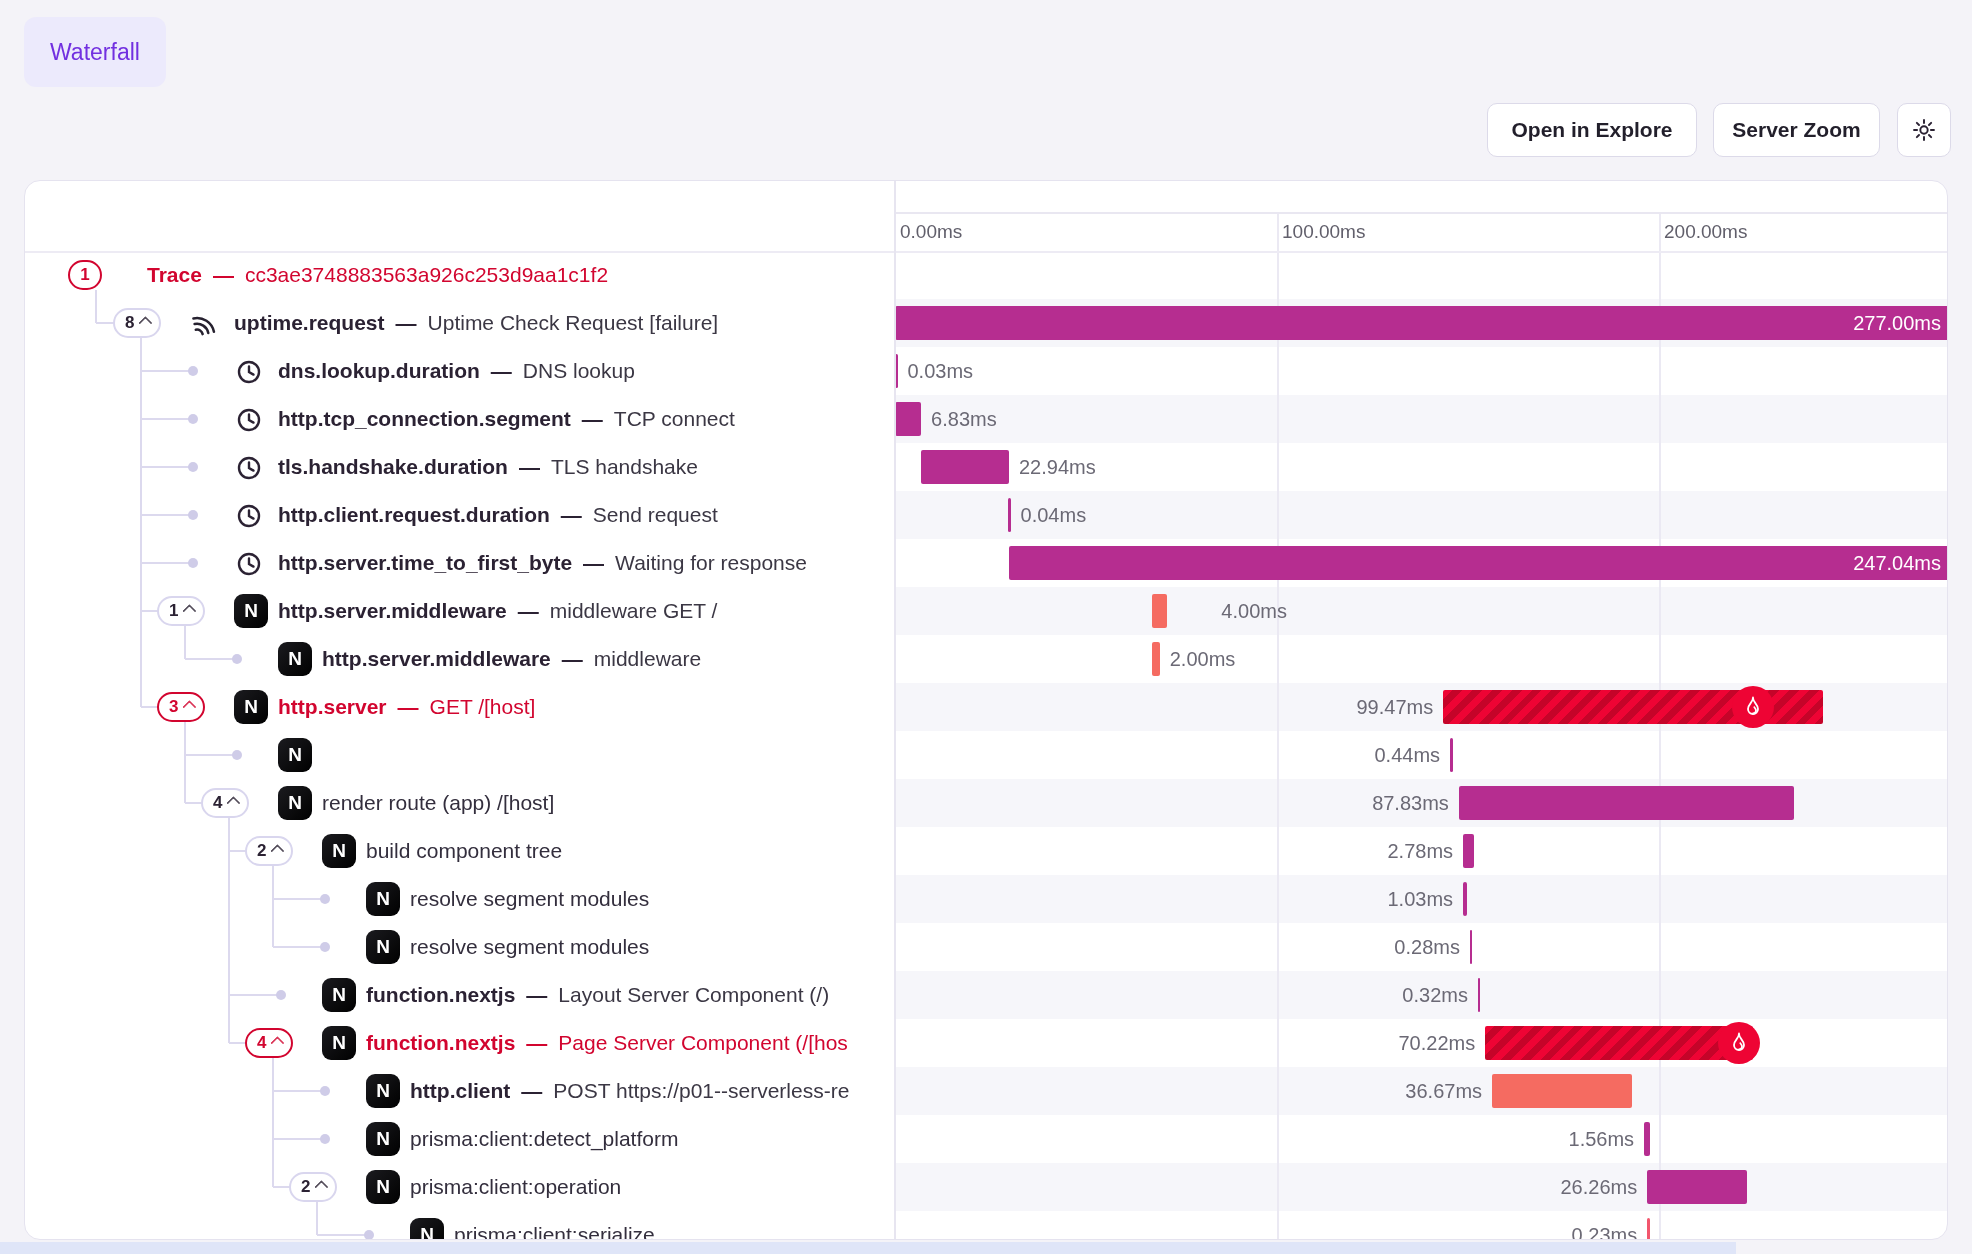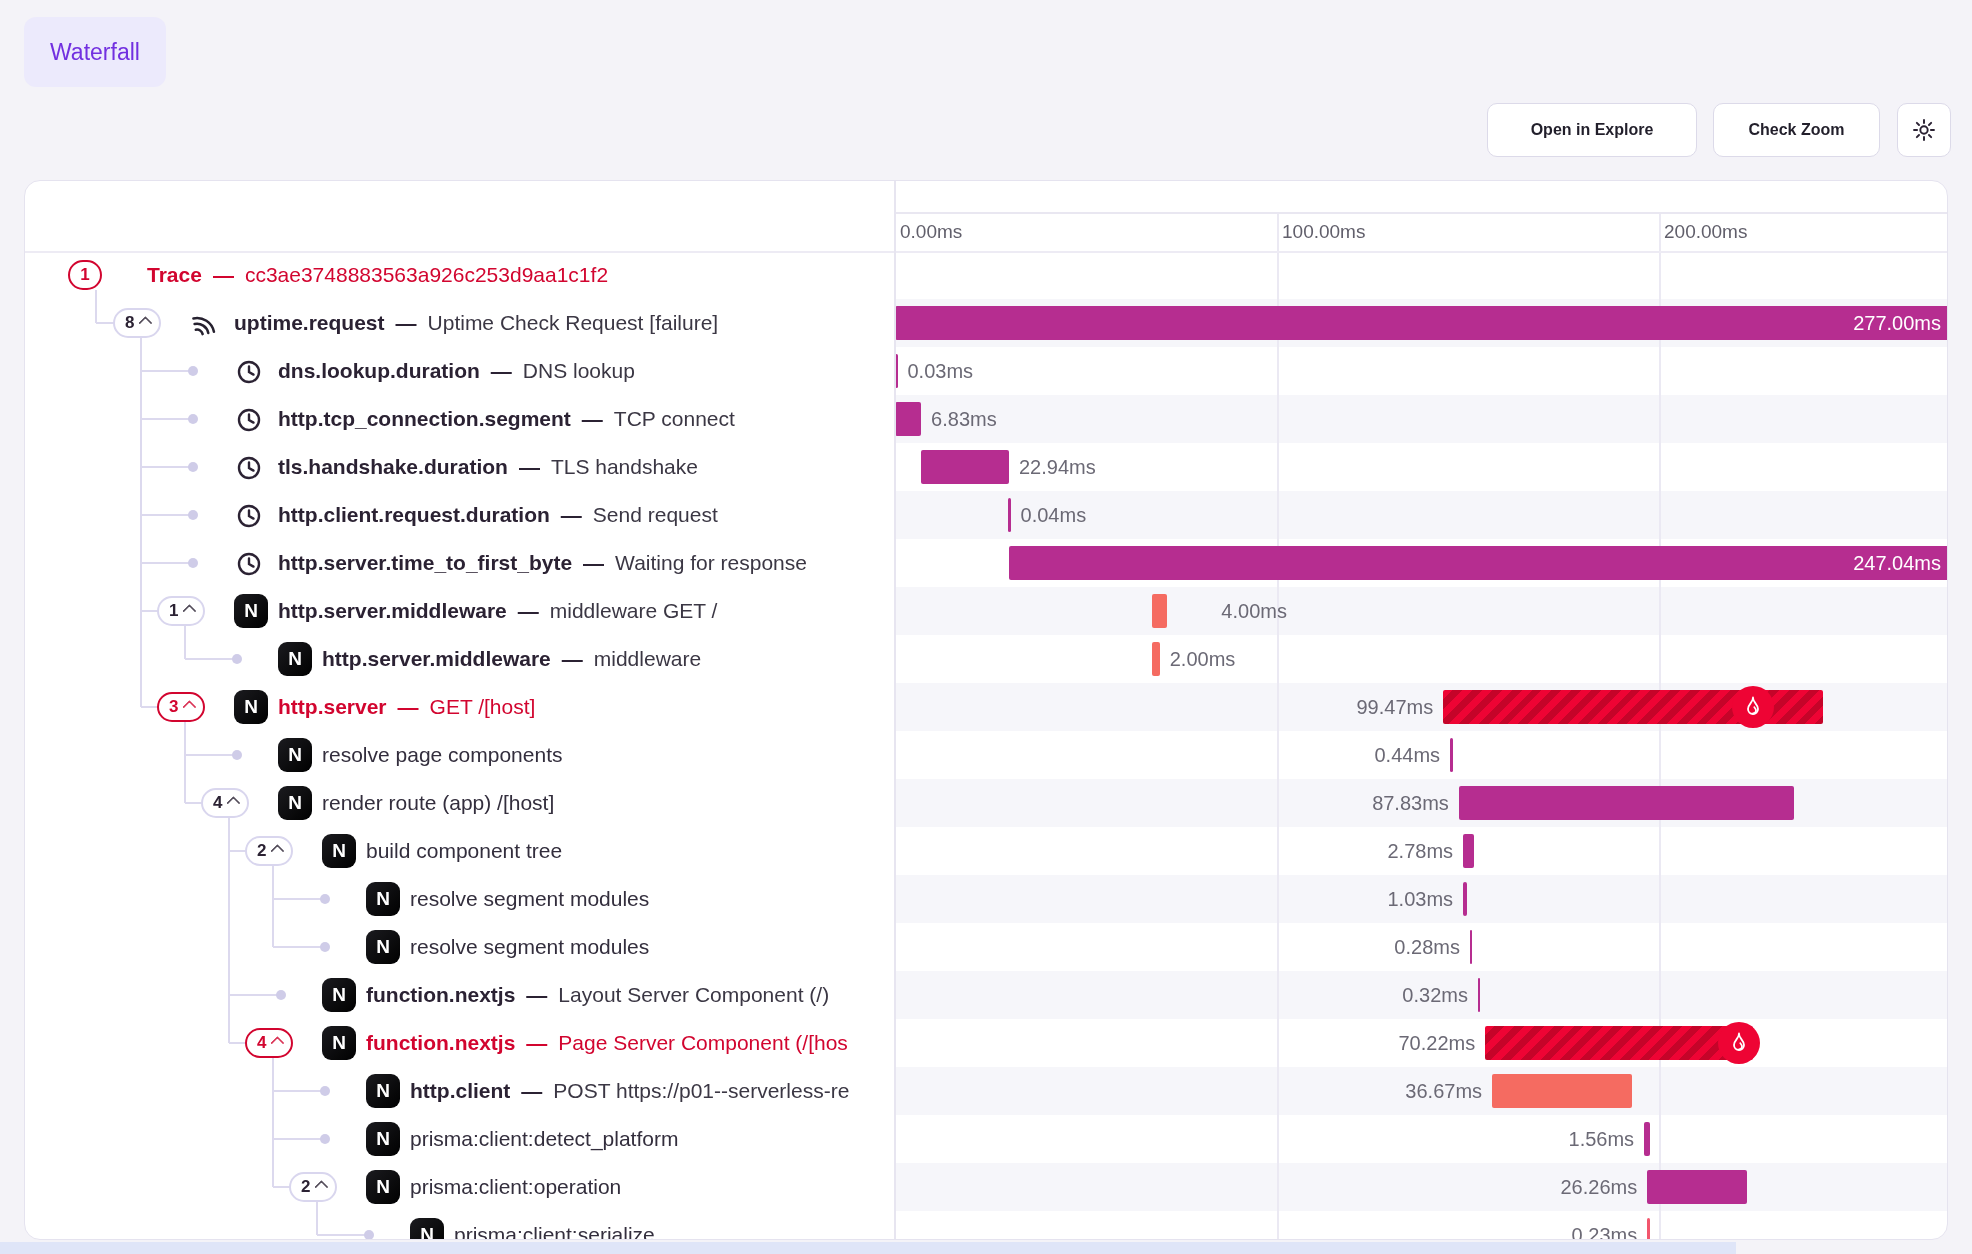--- a/index.html
+++ b/index.html
@@ -10,21 +10,21 @@
   .tab{position:absolute;left:24px;top:17px;height:70px;padding:0 26px;display:flex;align-items:center;
     background:#eceafc;border-radius:12px;color:#7230e0;font-size:23px;font-weight:500;cursor:pointer;}
 
   
   .search{position:absolute;left:24px;top:103px;width:1443px;height:54px;box-sizing:border-box;
     background:#efeef5;border:1.5px solid #dcdae9;border-radius:10px;display:flex;align-items:center;padding-left:14px;}
   .search input{border:none;outline:none;background:transparent;font-size:21px;color:#3c3a46;margin-left:10px;width:1300px;
     font-family:"Liberation Sans","DejaVu Sans",sans-serif;}
   .search input::placeholder{color:#5f5d68;opacity:1;}
   .btn{position:absolute;top:103px;height:54px;box-sizing:border-box;background:#fff;border:1.5px solid #dcdae9;
-    border-radius:10px;font-size:16px;font-weight:700;color:#221f2b;display:flex;align-items:center;justify-content:center;cursor:pointer;
+    border-radius:10px;font-size:21px;font-weight:700;color:#221f2b;display:flex;align-items:center;justify-content:center;cursor:pointer;
     font-family:"Liberation Sans","DejaVu Sans",sans-serif;}
   #btn-explore{left:1487px;width:210px;}
   #btn-reset{left:1713px;width:167px;}
   #btn-gear{left:1897px;width:54px;padding:0;}
 
   
   .panel{position:absolute;left:24px;top:180px;width:1924px;height:1060px;box-sizing:border-box;background:#fff;
     border:1.5px solid #e5e3ef;border-radius:16px;overflow:hidden;}
   .divider{position:absolute;left:869px;top:0;bottom:0;width:1.5px;background:#e7e5f0;z-index:6;}
   .hline-full{position:absolute;left:0;top:70px;width:100%;height:1.5px;background:#edebf4;z-index:5;}
@@ -71,21 +71,21 @@
   .bottom-strip{position:absolute;left:0;top:1242px;width:100%;height:12px;background:#dfe5f8;}
 </style>
 </head>
 <body>
 
 <div class="page">
 
   <div class="tab">Waterfall</div>
 
   <button class="btn" id="btn-explore">Open in Explore</button>
-  <button class="btn" id="btn-reset">Check Zoom</button>
+  <button class="btn" id="btn-reset">Server Zoom</button>
   <button class="btn" id="btn-gear">
     <span style="display:flex">
       <svg viewBox="0 0 24 24" width="26" height="26">
           <g fill="none" stroke="#2b2233" stroke-width="1.8" stroke-linecap="round">
             <circle cx="12" cy="12" r="3.4"></circle>
             <path d="M12 2.8v2.8M12 18.4v2.8M2.8 12h2.8M18.4 12h2.8M5.4 5.4l2 2M16.6 16.6l2 2M18.6 5.4l-2 2M7.4 16.6l-2 2"></path>
           </g>
         </svg>
     </span>
   </button>
@@ -255,23 +255,20 @@
           </div>
           <div class="nicon" style="left: 209px;">N</div>
           <div class="rtext errtxt" style="left: 253px;">
             <span class="op">http.server</span>
             <span class="sep">—</span>
             <span class="desc">GET /[host]</span>
           </div>
         </div>
         <div class="trow" style="top: 550px;">
           <div class="nicon" style="left: 253px;">N</div>
-          <div class="rtext" style="left: 297px;">
-            <span class="plain">resolve page components</span>
-          </div>
         </div>
         <div class="trow" style="top: 598px;">
           <div class="pill" style="left: 176px;">
             <span>4</span>
             <span class="caret"></span>
           </div>
           <div class="nicon" style="left: 253px;">N</div>
           <div class="rtext" style="left: 297px;">
             <span class="plain">render route (app) /[host]</span>
           </div>

